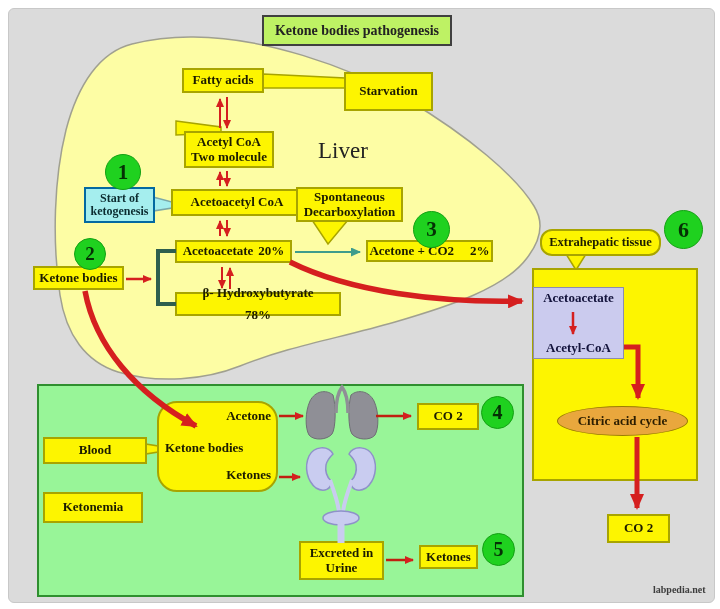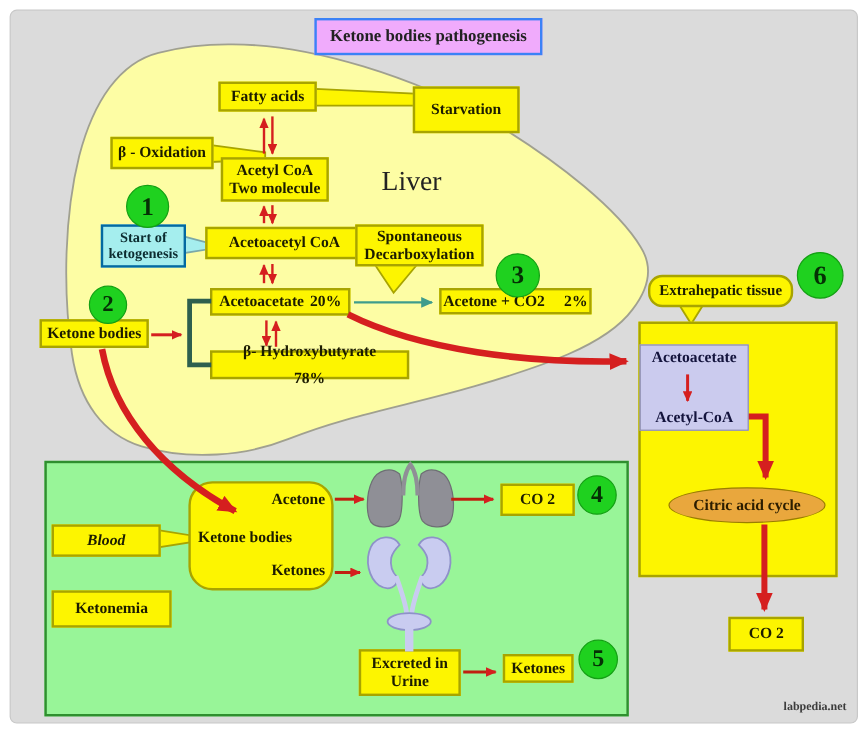--- a/index.html
+++ b/index.html
@@ -15,21 +15,21 @@
   #svg-under{z-index:1;}
   #svg-over{z-index:3;}
   .ybox{
     position:absolute;box-sizing:border-box;z-index:2;
     background:#fdf500;border:2px solid #a8a400;color:#1c1c00;
     font-weight:bold;font-size:13px;line-height:1.08;
     display:flex;align-items:center;justify-content:center;text-align:center;
     flex-direction:column;
   }
   .titlebox{
-    background:#f0abfc;border:2px solid #3b82f6;color:#222;
+    background:#bef264;border:2px solid #404040;color:#222;
     font-size:14px;z-index:2;
   }
   .cyanbox{background:#a5eeee;border:2px solid #0369a1;color:#0c2c30;font-size:12px;}
   .lavbox{background:#cbcbee;border:1.5px solid #8c8cae;color:#13133c;}
   .badge{
     position:absolute;z-index:2;border-radius:50%;
     background:#1fd11f;border:1px solid #14a014;color:#053005;
     font-weight:bold;display:flex;align-items:center;justify-content:center;
   }
   .plain-label{position:absolute;z-index:2;color:#1c1c00;}
@@ -77,23 +77,20 @@
   </div>
 
   <div class="ybox" style="left:182px;top:68px;width:82px;height:25px;">
     <span>Fatty acids</span>
   </div>
 
   <div class="ybox" style="left:344px;top:72px;width:89px;height:39px;">
     <span>Starvation</span>
   </div>
 
-  <div class="ybox" style="left:92px;top:114px;width:86px;height:27px;">
-    <span>β - Oxidation</span>
-  </div>
 
   <div class="ybox" style="left:184px;top:131px;width:90px;height:37px;">
     <span>Acetyl CoA</span>
     <span>Two molecule</span>
   </div>
 
   <div class="ybox cyanbox" style="left:84px;top:187px;width:71px;height:36px;">
     <span>Start of</span>
     <span>ketogenesis</span>
   </div>
@@ -157,21 +154,21 @@
   </div>
 
   <div class="ybox ellipse" style="left:557px;top:406px;width:131px;height:30px;">
     <span>Citric acid cycle</span>
   </div>
 
   <div class="ybox" style="left:607px;top:514px;width:63px;height:29px;">
     <span>CO 2</span>
   </div>
 
-  <div class="ybox" style="left:43px;top:437px;width:91px;height:27px;font-style:italic;">
+  <div class="ybox" style="left:43px;top:437px;width:104px;height:27px;">
     <span>Blood</span>
   </div>
 
   <div class="ybox" style="left:43px;top:492px;width:100px;height:31px;">
     <span>Ketonemia</span>
   </div>
 
   <div class="ybox" style="left:157px;top:401px;width:121px;height:91px;border-radius:20px;">
     <span class="inner-span" style="right:5px;top:6px;">Acetone</span>
     <span class="inner-span" style="left:6px;top:38px;">Ketone bodies</span>

